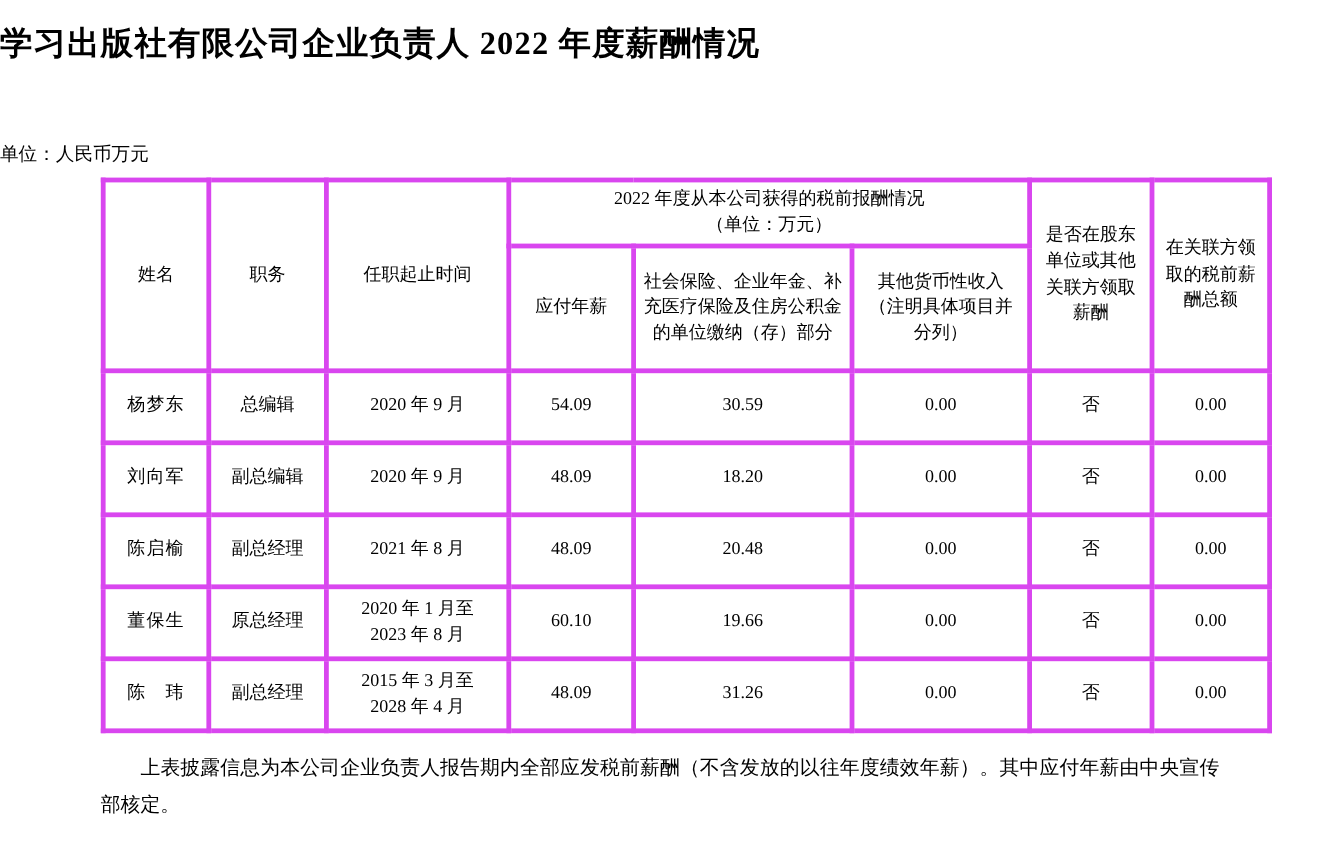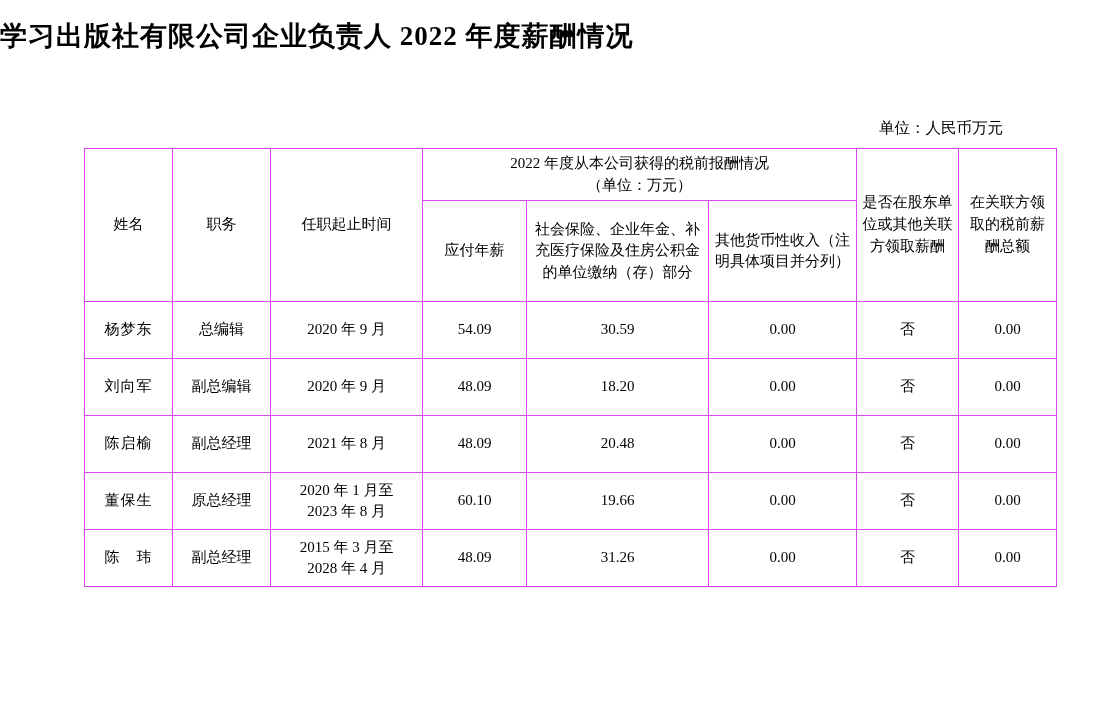--- a/index.html
+++ b/index.html
@@ -24,37 +24,36 @@
   .doc-title {
     text-align: left;
     font-size: 27px;
     font-weight: bold;
     letter-spacing: 1px;
     margin-top: 18px;
     margin-bottom: 0;
     line-height: 1.4;
   }
   .unit-line {
-    text-align: right;
     font-size: 15.5px;
     margin-top: 62px;
     margin-right: 97px;
     margin-bottom: 9px;
   }
   .table-wrap {
     margin: 0 auto;
     width: 932px;
   }
   table.salary {
     border-collapse: collapse;
     width: 932px;
     table-layout: fixed;
   }
   table.salary td, table.salary th {
-    border: 1px solid #d946ef;
+    border: 4px solid #d946ef;
     text-align: center;
     vertical-align: middle;
     font-weight: normal;
     font-size: 15px;
     padding: 4px 5px;
     line-height: 1.45;
   }
   .hd {
     font-size: 15px;
     line-height: 1.5;
@@ -181,14 +180,15 @@
           <td class="row-cell">48.09</td>
           <td class="row-cell">31.26</td>
           <td class="row-cell">0.00</td>
           <td class="row-cell">否</td>
           <td class="row-cell">0.00</td>
         </tr>
       </tbody>
     </table>
   </div>
 
+  <p class="note">上表披露信息为本公司企业负责人报告期内全部应发税前薪酬（不含发放的以往年度绩效年薪）。其中应付年薪由中央宣传部核定。</p>
 
 </div>
 
 </body></html>

